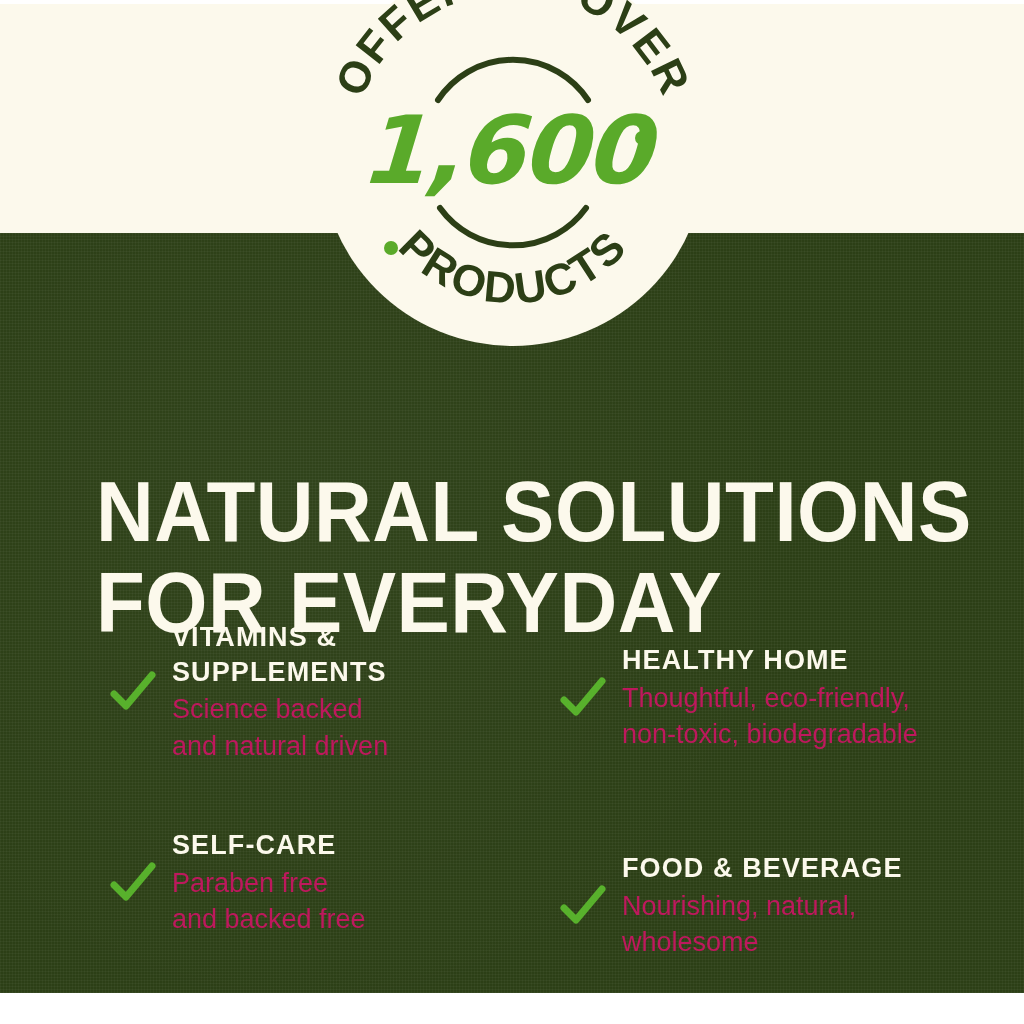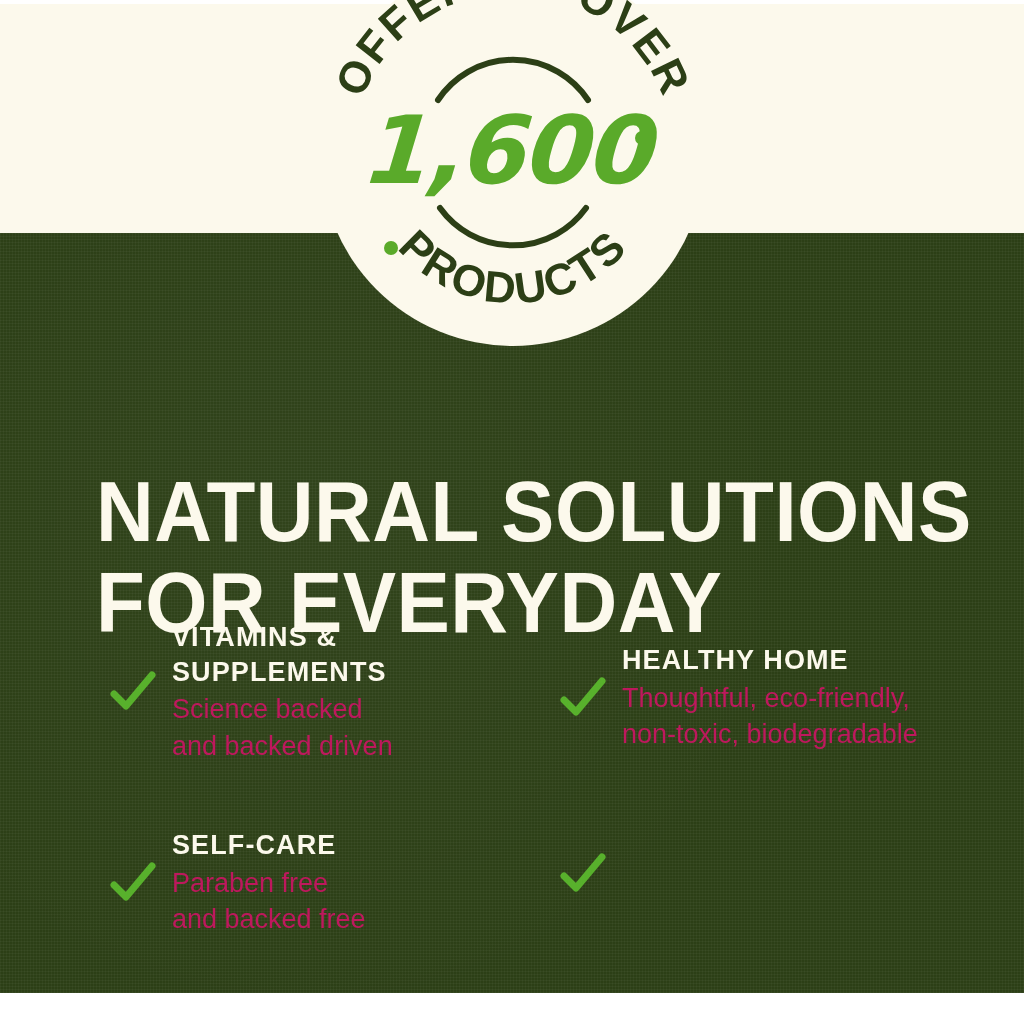--- a/index.html
+++ b/index.html
@@ -208,21 +208,21 @@
             <path d="M4 25 L16 37 L42 6" fill="none" stroke="#58b12c" stroke-width="7" stroke-linecap="round" stroke-linejoin="round"></path>
           </svg>
       </span>
       <div class="feature-text">
         <p class="feature-title">
           <span>VITAMINS &amp;</span>
           <span>SUPPLEMENTS</span>
         </p>
         <p class="feature-desc">
           <span>Science backed</span>
-          <span>and backed driven</span>
+          <span>and natural driven</span>
         </p>
       </div>
     </div>
 
     <div class="feature col-right row-top">
       <span class="check">
         <svg viewBox="0 0 46 46">
             <path d="M4 25 L16 37 L42 6" fill="none" stroke="#58b12c" stroke-width="7" stroke-linecap="round" stroke-linejoin="round"></path>
           </svg>
       </span>
@@ -253,16 +253,25 @@
         </p>
       </div>
     </div>
 
     <div class="feature col-right row-bottom">
       <span class="check">
         <svg viewBox="0 0 46 46">
             <path d="M4 25 L16 37 L42 6" fill="none" stroke="#58b12c" stroke-width="7" stroke-linecap="round" stroke-linejoin="round"></path>
           </svg>
       </span>
+      <div class="feature-text">
+        <p class="feature-title">
+          <span>FOOD &amp; BEVERAGE</span>
+        </p>
+        <p class="feature-desc">
+          <span>Nourishing, natural,</span>
+          <span>wholesome</span>
+        </p>
+      </div>
     </div>
 
   </div>
 </div>
 
 </body></html>

